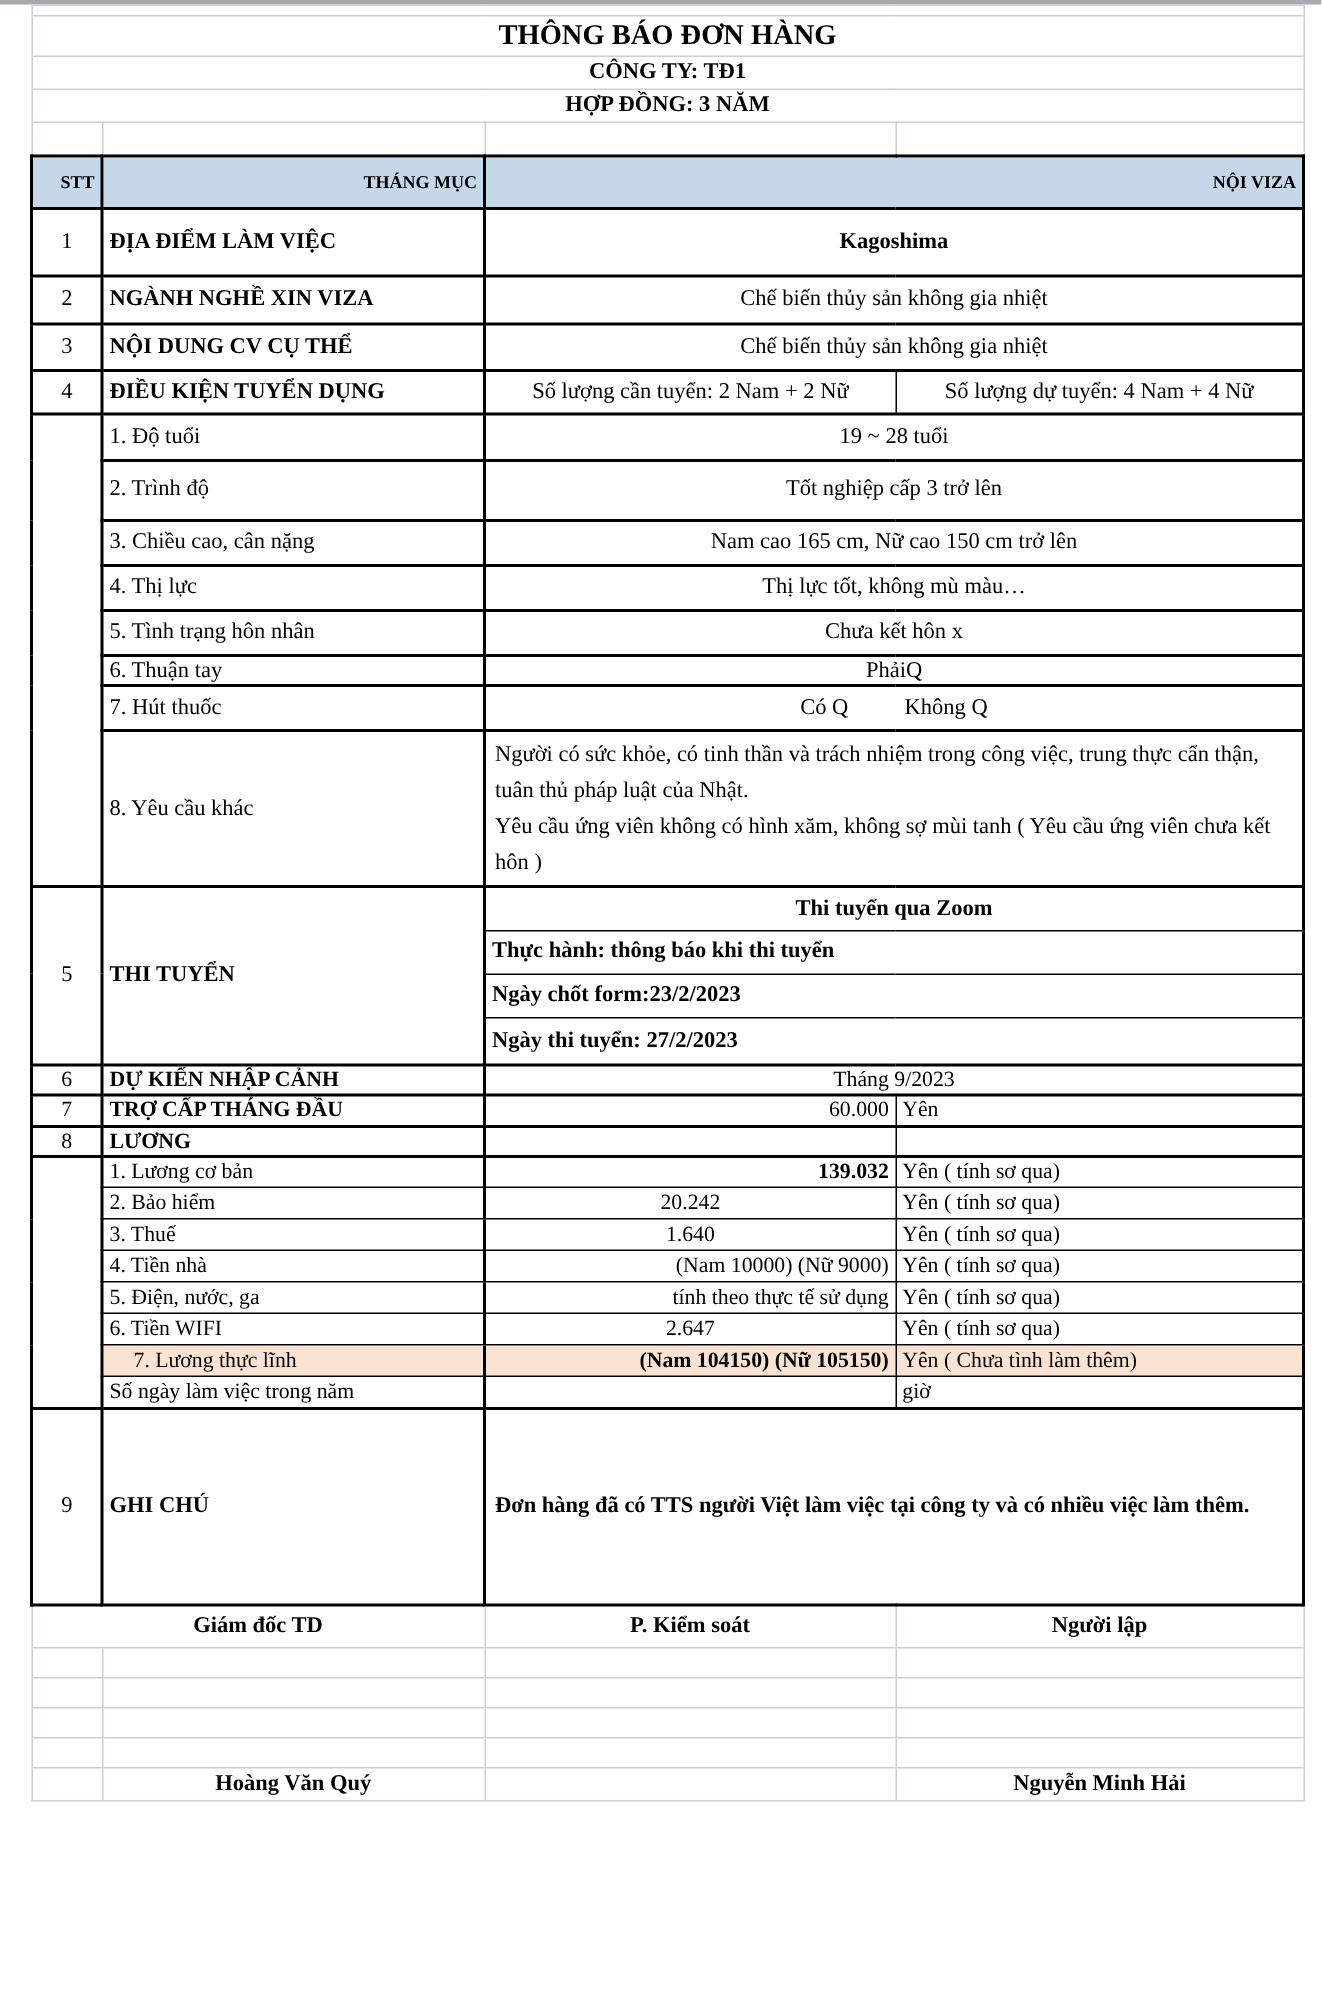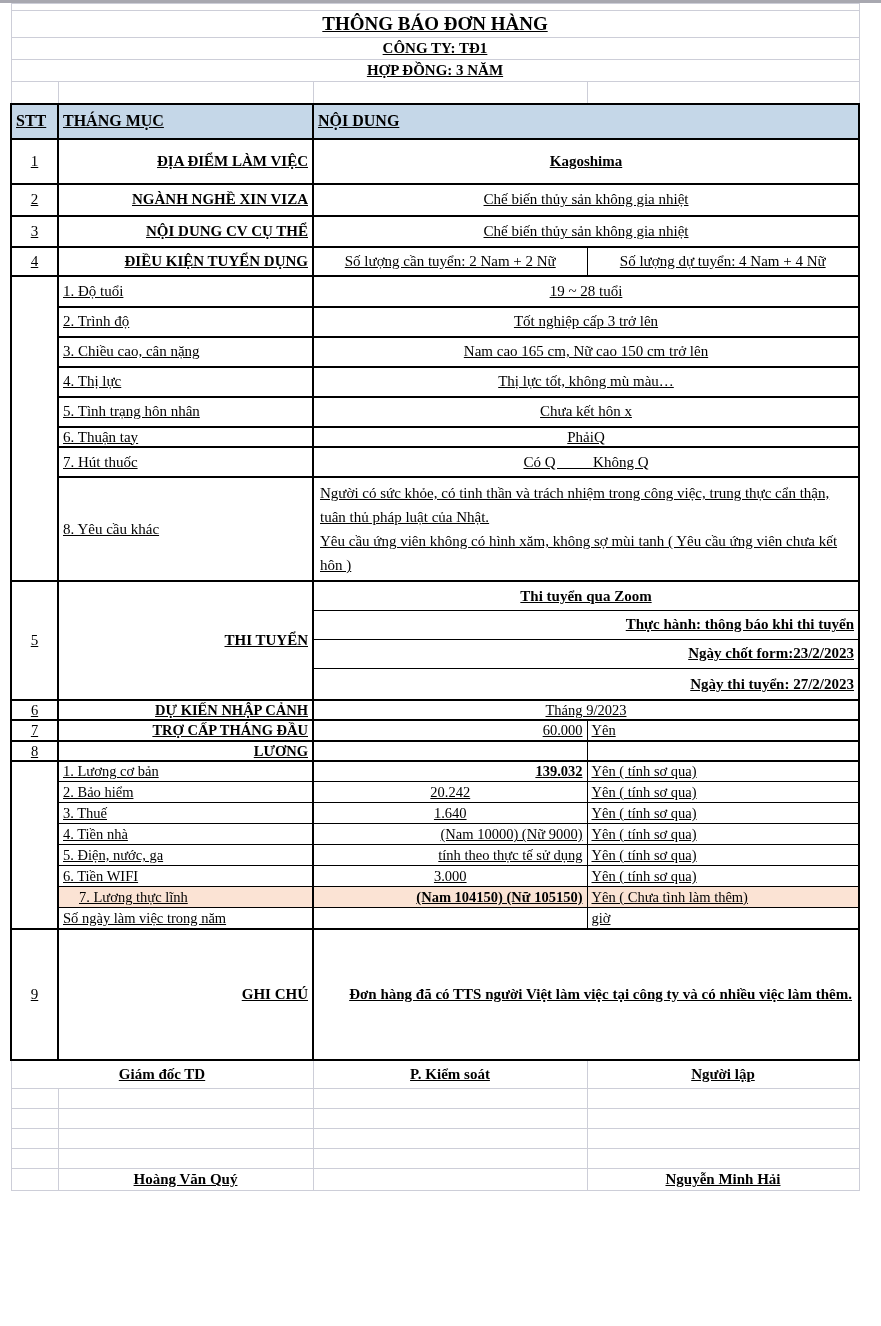--- a/index.html
+++ b/index.html
@@ -1,34 +1,34 @@
 <!DOCTYPE html>
 <html><head>
 <meta charset="utf-8">
 <style>
   html,body{margin:0;padding:0;background:#fff;}
   body{width:881px;height:1326px;position:relative;font-family:"Liberation Serif","DejaVu Serif",serif;color:#000;}
   #topbar{position:absolute;top:0;left:0;width:881px;height:3px;background:#a8a8b0;}
-  #sheet{position:absolute;top:3px;left:10px;text-decoration:underline;}
+  #sheet{position:absolute;top:3px;left:20px;}
   table{border-collapse:collapse;table-layout:fixed;width:848px;}
   td{padding:0 4px;vertical-align:middle;font-size:15px;line-height:1.25;overflow:hidden;word-wrap:break-word;}
   
   td.g{border:1px solid #cdced8;}
   
   td.b{border:1px solid #000;}
   td.t2{border-top-width:2px;}
   td.b2{border-bottom-width:2px;}
   td.l2{border-left-width:2px;}
   td.r2{border-right-width:2px;}
-  .bold{font-weight:bold;text-align:right;}
+  .bold{font-weight:bold;}
   .c{text-align:center;}
   .r{text-align:right;}
   .title{font-size:19px;font-weight:bold;text-align:center;}
   .subtitle{font-size:15px;font-weight:bold;text-align:center;}
-  .hdr{font-size:16px;font-weight:bold;text-align:left;}
+  .hdr{font-size:12px;font-weight:bold;text-align:right;}
   .preline{white-space:pre-line;}
   .pad6{padding:3px 6px;}
   .sm{font-size:14.5px;}
   .footlbl{font-size:15px;font-weight:bold;text-align:center;}
 </style>
 </head>
 <body>
 
 <div id="topbar" style="background-color: rgb(168, 168, 176);"></div>
 
@@ -57,21 +57,21 @@
   <tr style="height:22px">
     <td class="g"></td>
     <td class="g"></td>
     <td class="g"></td>
     <td class="g"></td>
   </tr>
 
   <tr style="height:35px">
     <td class="b t2 b2 l2 r2 hdr" style="background-color: rgb(197, 215, 232);">STT</td>
     <td class="b t2 b2 l2 r2 hdr" style="background-color: rgb(197, 215, 232);">THÁNG MỤC</td>
-    <td class="b t2 b2 l2 r2 hdr" colspan="2" style="background-color: rgb(197, 215, 232);">NỘI DUNG</td>
+    <td class="b t2 b2 l2 r2 hdr" colspan="2" style="background-color: rgb(197, 215, 232);">NỘI VIZA</td>
   </tr>
 
   <tr style="height:45px">
     <td class="b l2 r2 b2 c">1</td>
     <td class="b r2 b2 bold">ĐỊA ĐIỂM LÀM VIỆC</td>
     <td class="b r2 b2 c bold" colspan="2">Kagoshima</td>
   </tr>
 
   <tr style="height:32px">
     <td class="b l2 r2 b2 c">2</td>
@@ -90,21 +90,21 @@
     <td class="b r2 b2 bold">ĐIỀU KIỆN TUYỂN DỤNG</td>
     <td class="b b2 c">Số lượng cần tuyển: 2 Nam + 2 Nữ</td>
     <td class="b r2 b2 c">Số lượng dự tuyển: 4 Nam + 4 Nữ</td>
   </tr>
 
   <tr style="height:31px">
     <td class="b l2 r2 b2" rowspan="8"></td>
     <td class="b r2 b2">1. Độ tuổi</td>
     <td class="b r2 b2 c" colspan="2">19 ~ 28 tuổi</td>
   </tr>
-  <tr style="height:30px">
+  <tr style="height:40px">
     <td class="b r2 b2">2. Trình độ</td>
     <td class="b r2 b2 c" colspan="2">Tốt nghiệp cấp 3 trở lên</td>
   </tr>
   <tr style="height:30px">
     <td class="b r2 b2">3. Chiều cao, cân nặng</td>
     <td class="b r2 b2 c" colspan="2">Nam cao 165 cm, Nữ cao 150 cm trở lên</td>
   </tr>
   <tr style="height:30px">
     <td class="b r2 b2">4. Thị lực</td>
     <td class="b r2 b2 c" colspan="2">Thị lực tốt, không mù màu…</td>
@@ -183,21 +183,21 @@
     <td class="b r sm">(Nam 10000) (Nữ 9000)</td>
     <td class="b r2 sm">Yên ( tính sơ qua)</td>
   </tr>
   <tr style="height:21px">
     <td class="b r2 sm">5. Điện, nước, ga</td>
     <td class="b r sm">tính theo thực tế sử dụng</td>
     <td class="b r2 sm">Yên ( tính sơ qua)</td>
   </tr>
   <tr style="height:21px">
     <td class="b r2 sm">6. Tiền WIFI</td>
-    <td class="b c sm">3.000</td>
+    <td class="b c sm">2.647</td>
     <td class="b r2 sm">Yên ( tính sơ qua)</td>
   </tr>
   <tr style="height:21px">
     <td class="b r2 sm" style="background-color: rgb(251, 227, 212); padding-left: 20px;">7. Lương thực lĩnh</td>
     <td class="b r sm bold" style="background-color: rgb(251, 227, 212);">(Nam 104150) (Nữ 105150)</td>
     <td class="b r2 sm" style="background-color: rgb(251, 227, 212);">Yên ( Chưa tình làm thêm)</td>
   </tr>
   <tr style="height:21px">
     <td class="b r2 b2 sm">Số ngày làm việc trong năm</td>
     <td class="b b2 sm"></td>

